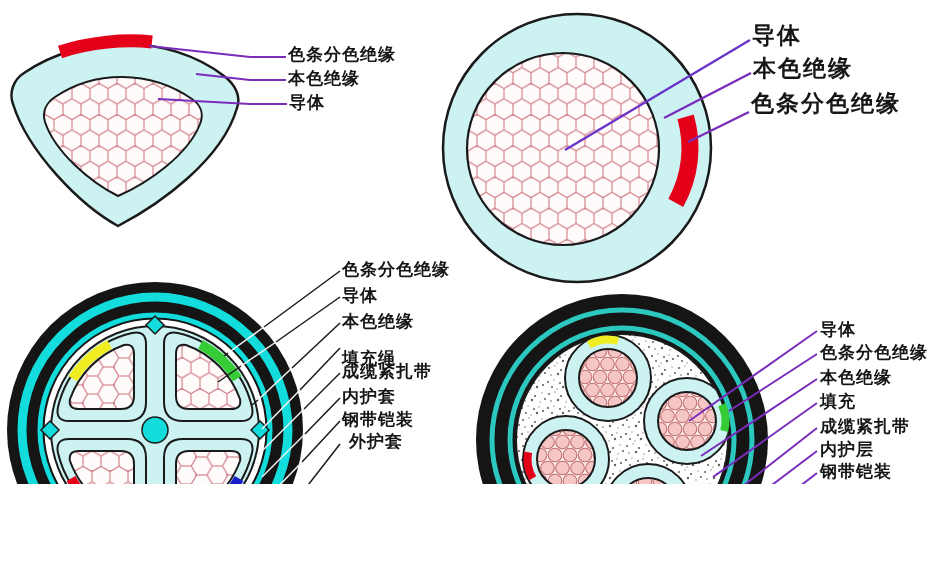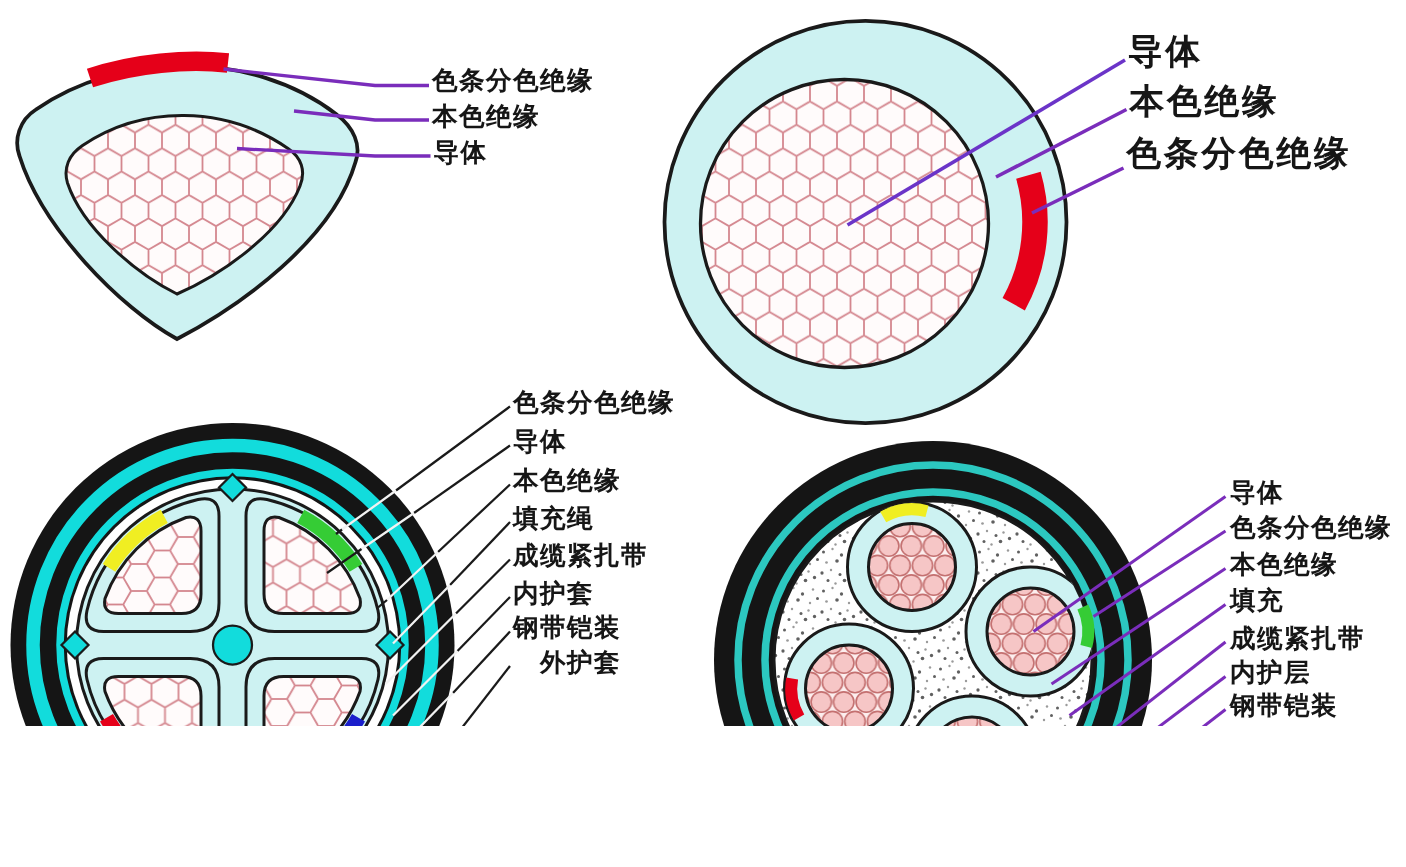--- a/index.html
+++ b/index.html
@@ -176,25 +176,25 @@
 <div class="lbl" style="left:288px;top:70px;">本色绝缘</div>
 <div class="lbl" style="left:289px;top:94px;">导体</div>
 
 <div class="lbl lbl-lg" style="left:752px;top:24px;">导体</div>
 <div class="lbl lbl-lg" style="left:753px;top:57px;">本色绝缘</div>
 <div class="lbl lbl-lg" style="left:751px;top:92px;">色条分色绝缘</div>
 
 <div class="lbl" style="left:342px;top:261px;">色条分色绝缘</div>
 <div class="lbl" style="left:342px;top:287px;">导体</div>
 <div class="lbl" style="left:342px;top:313px;">本色绝缘</div>
-<div class="lbl" style="left:342px;top:338px;">填充绳</div>
+<div class="lbl" style="left:342px;top:350px;">填充绳</div>
 <div class="lbl" style="left:342px;top:363px;">成缆紧扎带</div>
 <div class="lbl" style="left:342px;top:388px;text-align:right;">内护套</div>
 <div class="lbl" style="left:342px;top:411px;">钢带铠装</div>
-<div class="lbl" style="left:360px;top:434px;">外护套</div>
+<div class="lbl" style="left:349px;top:434px;font-family:Liberation Mono, monospace;">外护套</div>
 
 <div class="lbl" style="left:820px;top:321px;">导体</div>
 <div class="lbl" style="left:820px;top:344px;">色条分色绝缘</div>
 <div class="lbl" style="left:820px;top:369px;">本色绝缘</div>
 <div class="lbl" style="left:820px;top:393px;">填充</div>
 <div class="lbl" style="left:820px;top:418px;">成缆紧扎带</div>
 <div class="lbl" style="left:820px;top:441px;text-align:right;">内护层</div>
 <div class="lbl" style="left:820px;top:463px;">钢带铠装</div>
 <div class="lbl" style="left:816px;top:486px;">外护层</div>
 

